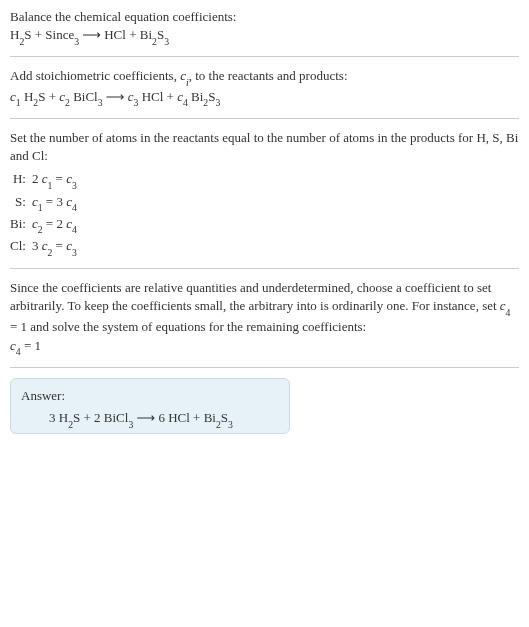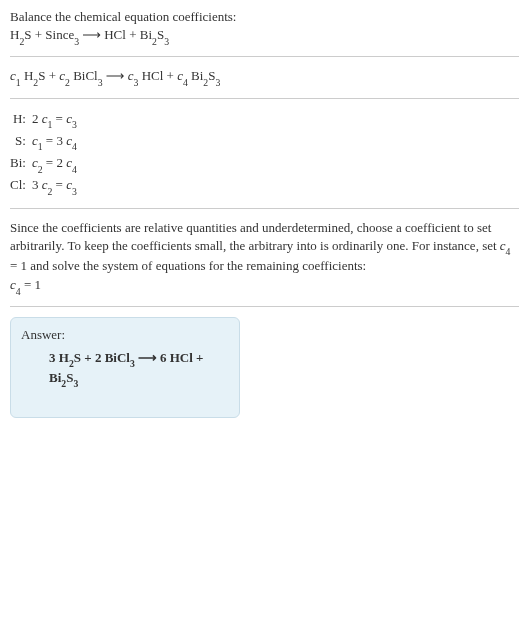--- a/index.html
+++ b/index.html
@@ -28,48 +28,52 @@
     .eq-table td {
       padding: 1px 6px 1px 0;
       vertical-align: top;
     }
     .eq-table td:first-child { text-align: right; }
     .soln-line { margin: 1px 0; }
     .answer-box {
       background: #e6f2f8;
       border: 1px solid #c9dde8;
       border-radius: 6px;
-      padding: 8px 10px 28px 10px;
-      width: 230px;
+      padding: 8px 10px 4px 10px;
+      width: 280px;
       margin-top: 6px;
     }
     .answer-label { margin-bottom: 4px; }
-    .answer-eq { padding-left: 28px; font-weight: bold; }
+    .answer-eq { padding-left: 28px; }
   </style>
 </head>
 <body>
 
 <div class="section">
   <div>Balance the chemical equation coefficients:</div>
   <div>
     <span>H</span><span class="sub">2</span><span>S + Since</span><span class="sub">3</span><span class="arrow"> ⟶ </span><span>HCl + Bi</span><span class="sub">2</span><span>S</span><span class="sub">3</span>
   </div>
 </div>
 
 <hr class="divider">
 
 <div class="section">
   <div>
+    <span>Add stoichiometric coefficients, </span><span class="math">c</span><span class="sub math">i</span><span>, to the reactants and products:</span>
+  </div>
+  <div>
     <span class="math">c</span><span class="sub">1</span><span> H</span><span class="sub">2</span><span>S + </span><span class="math">c</span><span class="sub">2</span><span> BiCl</span><span class="sub">3</span><span class="arrow"> ⟶ </span><span class="math">c</span><span class="sub">3</span><span> HCl + </span><span class="math">c</span><span class="sub">4</span><span> Bi</span><span class="sub">2</span><span>S</span><span class="sub">3</span>
   </div>
 </div>
 
 <hr class="divider">
 
 <div class="section">
+  <div>Set the number of atoms in the reactants equal to the number of atoms in the products for H, S, Bi and Cl:</div>
   <table class="eq-table">
     <tbody>
         <tr>
       <td>H:</td>
       <td><span>2</span> <span class="math">c</span><span class="sub">1</span><span> = </span><span class="math">c</span><span class="sub">3</span></td>
     </tr>
     <tr>
       <td>S:</td>
       <td><span class="math">c</span><span class="sub">1</span><span> = 3 </span><span class="math">c</span><span class="sub">4</span></td>
     </tr>

